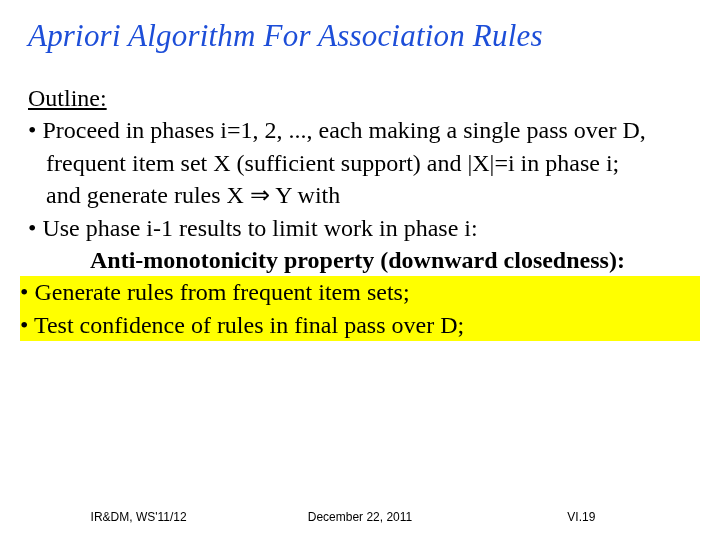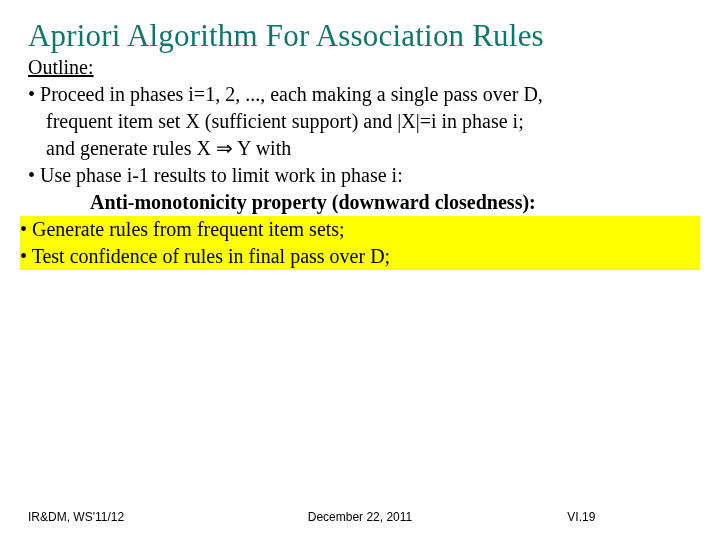--- a/index.html
+++ b/index.html
@@ -12,26 +12,28 @@
     overflow: hidden;
   }
   .slide {
     width: 100%;
     height: 100%;
     padding: 18px 28px 0 28px;
     position: relative;
   }
   .title {
     font-size: 31px;
-    color: #0f766e;
+    color: #1d4ed8;
     font-weight: normal;
+    margin-bottom: 28px;
     letter-spacing: 0.2px;
+    font-style: italic;
   }
   .content {
-    font-size: 20px;
+    font-size: 24px;
     color: #000;
     line-height: 1.35;
   }
   .outline-label {
     text-decoration: underline;
   }
   .indent1 { padding-left: 18px; }
   .indent2 { padding-left: 62px; }
   .indent3 { padding-left: 92px; }
   .italic-bold { font-weight: bold; }
@@ -47,21 +49,21 @@
     bottom: 16px;
     left: 0;
     width: 100%;
     padding: 0 28px;
     display: flex;
     justify-content: space-between;
     font-size: 12px;
     color: #000;
     font-family: Arial, sans-serif;
   }
-  .footer-left { flex: 1; text-align: left; }
+  .footer-left { flex: 1; text-align: center; }
   .footer-center { flex: 1; text-align: center; }
   .footer-right { flex: 1; text-align: center; }
 </style>
 </head>
 <body>
 
 <div class="slide">
 
   <h1 class="title">Apriori Algorithm For Association Rules</h1>
 

